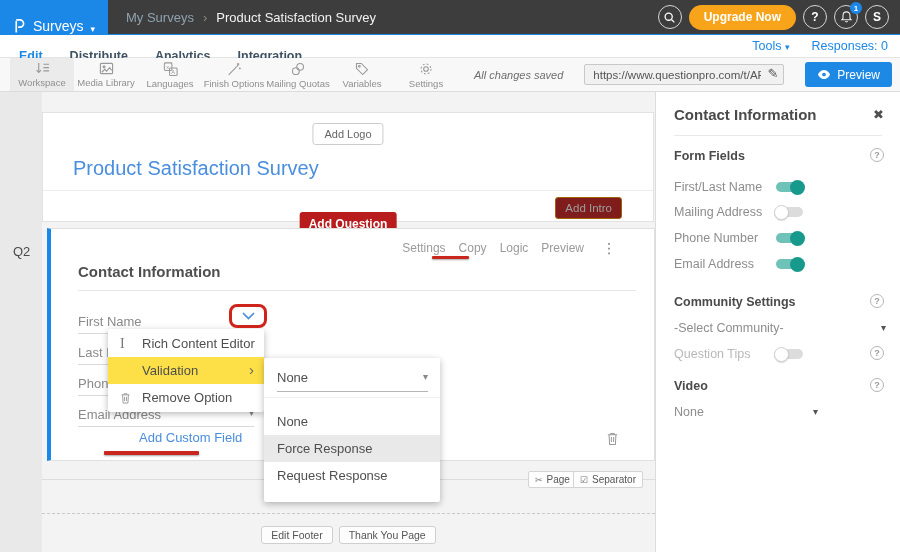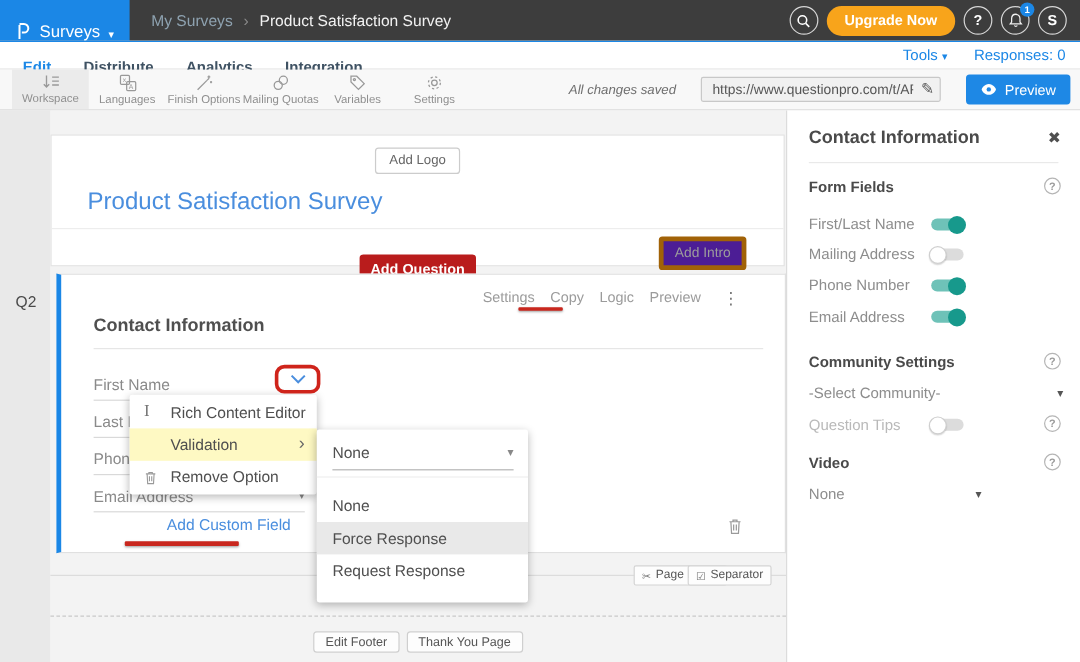--- a/index.html
+++ b/index.html
@@ -45,21 +45,21 @@
   .gutter { position:absolute; left:0; top:0; width:42px; height:100%; background:#e9e9e9; }
   .qnum { position:absolute; left:13px; top:152px; font-size:13px; color:#4a4a4a; }
   .canvas { position:absolute; left:42px; top:0; width:613px; height:100%; background:#f3f3f3; }
   .sidepanel { position:absolute; left:655px; top:0; width:245px; height:100%; background:#fff; border-left:1px solid #dcdcdc; }
   
   .header-card { position:absolute; left:0; top:20px; width:612px; height:110px; background:#fff; border:1px solid #e2e2e2; }
   .add-logo-btn { position:absolute; top:10px; left:50%; transform:translateX(-50%); padding:4px 11px; font-size:11px; color:#666; background:#fff; border:1px solid #ccc; border-radius:3px; cursor:pointer; white-space:nowrap; }
   .survey-title { position:absolute; left:30px; top:44px; font-size:20px; color:#4a8ede; }
   .header-divider { position:absolute; left:0; right:0; top:77px; border-top:1px solid #ededed; }
   .add-question-btn { position:absolute; top:99px; left:50%; transform:translateX(-50%); background:#b91c1c; color:#fff; font-size:12px; font-weight:bold; padding:5px 9px; border-radius:3px; cursor:pointer; white-space:nowrap; }
-  .add-intro-btn { position:absolute; top:84px; right:31px; font-size:11.5px; color:#9c9c9c; background:#4c1d95; border:4px solid #a16207; border-radius:3px; padding:4px 9px; cursor:pointer; white-space:nowrap;margin-left:48px; }
+  .add-intro-btn { position:absolute; top:84px; right:31px; font-size:11.5px; color:#9c9c9c; background:#7f1d1d; border:1px solid #a16207; border-radius:3px; padding:4px 9px; cursor:pointer; white-space:nowrap;margin-left:48px; }
   
   .q-card { position:absolute; left:5px; top:136px; width:608px; height:233px; background:#fff; border:1px solid #e0e0e0; border-left:4px solid #1b87e6; }
   .q-actions { position:absolute; top:11px; right:38px; display:flex; align-items:center; gap:13px; font-size:12px; color:#9b9b9b; }
   .q-action { cursor:pointer; }
   .q-ellipsis { font-size:14px; color:#777; margin-left:5px; cursor:pointer; }
   .q-title { position:absolute; left:27px; top:34px; font-size:15px; font-weight:600; color:#4f4f4f; }
   .q-hr { position:absolute; left:27px; right:18px; top:61px; border-top:1px solid #e6e6e6; }
   .fields { position:absolute; left:27px; top:83px; width:176px; }
   .field-row { position:relative; padding-bottom:6px; border-bottom:1px solid #d9d9d9; margin-bottom:9px; height:22px; }
   .field-label { font-size:13px; color:#8a8a8a; }
@@ -82,21 +82,21 @@
   .sp-label.dim { color:#b9b9b9; }
   .help-icon { position:absolute; right:16px; width:14px; height:14px; border:1px solid #b5b5b5; border-radius:50%; color:#9a9a9a; font-size:9px; font-weight:bold; display:flex; align-items:center; justify-content:center; cursor:pointer; }
   .toggle { position:absolute; left:120px; width:27px; height:10px; border-radius:5px; cursor:pointer; }
   .toggle .knob { position:absolute; width:15px; height:15px; border-radius:50%; top:-2.5px; }
   .toggle.on { background:#6ec2b8; } .toggle.on .knob { right:-2px; background:#17998c; }
   .toggle.off { background:#dcdcdc; } .toggle.off .knob { left:-2px; background:#fff; border:1px solid #cfcfcf; box-shadow:0 1px 1px rgba(0,0,0,.15); }
   .sp-caret { position:absolute; font-size:10px; color:#555; cursor:pointer; }
   
   .ctx-menu { position:absolute; left:108px; top:329px; width:156px; background:#fff; box-shadow:0 2px 7px rgba(0,0,0,.28); border-radius:2px; z-index:40; padding:1px 0; }
   .ctx-item { position:relative; height:27px; display:flex; align-items:center; padding-left:34px; font-size:13px; color:#4f4f4f; cursor:pointer; white-space:nowrap; }
-  .ctx-item.hover { background:#fef9c3; }
+  .ctx-item.hover { background:#fde047; }
   .ctx-icon { position:absolute; left:12px; top:50%; transform:translateY(-50%); display:flex; }
   .ctx-rich-glyph { font-family:"Liberation Serif", serif; font-size:14px; color:#777; }
   .ctx-arrow { position:absolute; right:10px; top:4px; font-size:15px; color:#666; }
   .submenu { position:absolute; left:264px; top:358px; width:176px; height:144px; background:#fff; box-shadow:0 2px 7px rgba(0,0,0,.28); border-radius:2px; z-index:41; }
   .submenu-select { position:relative; margin:12px 12px 0 13px; padding-bottom:6px; border-bottom:1px solid #b5b5b5; font-size:13px; color:#4f4f4f; cursor:pointer; }
   .submenu-select .field-caret { top:1px; }
   .submenu-gap { border-bottom:1px solid #efefef; margin-top:5px; }
   .submenu-options { margin-top:10px; }
   .submenu-option { height:27px; display:flex; align-items:center; padding-left:13px; font-size:13px; color:#4f4f4f; cursor:pointer; }
   .submenu-option.highlight { background:#e9e9e9; }
@@ -159,20 +159,28 @@
     </div>
   </div>
 
   <div class="toolbar">
     <div class="tool-item active">
       <svg width="17" height="15" viewBox="0 0 18 16" stroke="#999" fill="none" stroke-width="1.2">
         <path d="M5 2v10M2.6 9.8L5 12.3 7.4 9.8"></path>
           <path d="M10 3.5h6M10 7h6M10 10.5h6"></path>
       </svg>
       <span class="tool-label">Workspace</span>
+    </div>
+    <div class="tool-item">
+      <svg width="17" height="15" viewBox="0 0 18 16" stroke="#999" fill="none" stroke-width="1.2">
+        <rect x="2.5" y="2.5" width="13" height="11" rx="1"></rect>
+          <circle cx="6.4" cy="6.2" r="1.1"></circle>
+          <path d="M4 12l3.2-3.2 2 2 3-3.6 2.3 2.8"></path>
+      </svg>
+      <span class="tool-label">Media Library</span>
     </div>
     <div class="tool-item">
       <svg width="17" height="16" viewBox="0 0 18 17" stroke="#999" fill="none" stroke-width="1.1">
         <rect x="2.5" y="2" width="8" height="8" rx="1"></rect>
           <rect x="8" y="7.5" width="8" height="8" rx="1"></rect>
         <text x="4.6" y="8.2" font-size="6" fill="#999" stroke="none" font-family="Liberation Sans, sans-serif">x</text>
         <text x="9.9" y="13.8" font-size="6" fill="#999" stroke="none" font-family="Liberation Sans, sans-serif">A</text>
       </svg>
       <span class="tool-label">Languages</span>
     </div>

